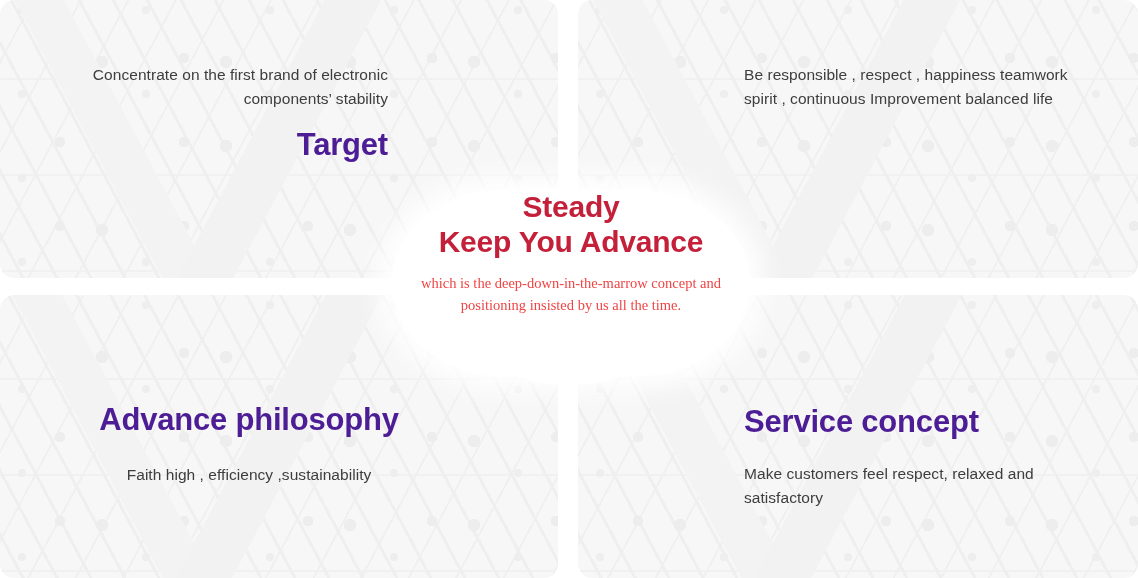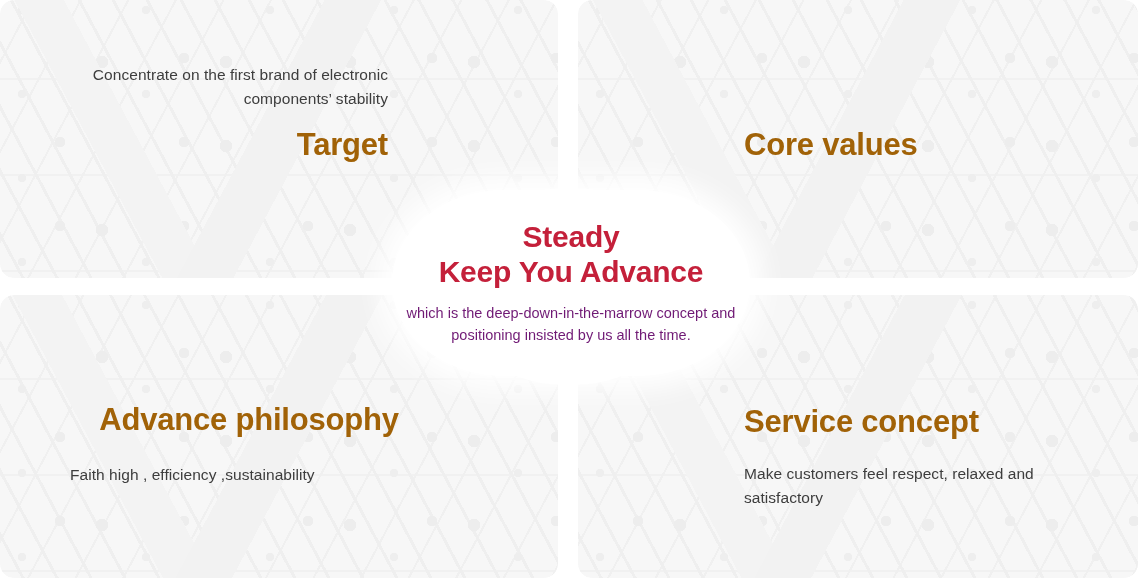--- a/index.html
+++ b/index.html
@@ -119,38 +119,38 @@
   
   .txt {
     position: absolute;
     color: #3d3d3d;
     font-size: 15.5px;
     line-height: 1.55;
     letter-spacing: 0.05px;
   }
   .head {
     position: absolute;
-    color: #a16207;
+    color: #4c1d95;
     font-weight: bold;
     font-size: 31px;
     line-height: 1.1;
     letter-spacing: -0.2px;
   }
 
   
   #target-desc { right: 170px; top: 63px; width: 330px; text-align: right; }
   #target-head { right: 170px; top: 128px; text-align: right; }
 
   
   #core-desc { left: 166px; top: 63px; width: 350px; text-align: left; }
   #core-head { left: 166px; top: 128px; text-align: left; }
 
   
   #business-head { left: 97px; top: 108px; width: 304px; text-align: center; }
-  #business-desc { left: 70px; top: 168px; width: 358px; }
+  #business-desc { left: 70px; top: 168px; width: 358px; text-align: center; }
 
   
   #service-head { left: 166px; top: 110px; text-align: left; }
   #service-desc { left: 166px; top: 167px; width: 330px; text-align: left; }
 
   
   #hub {
     position: absolute;
     left: 392px; top: 190px;
     width: 358px; height: 186px;
@@ -158,37 +158,38 @@
     border-radius: 112px / 93px;
     z-index: 10;
     box-shadow: 0 0 26px 14px rgba(255,255,255,0.95);
   }
   #hub-inner {
     position: absolute;
     inset: 0;
     display: flex;
     flex-direction: column;
     align-items: center;
-    justify-content: center;
+    justify-content: flex-start;
     text-align: center;
   }
   #hub-title {
     color: #c4203a;
     font-weight: bold;
     font-size: 30px;
     line-height: 1.16;
     letter-spacing: -0.2px;
     white-space: pre-line;
     margin-bottom: 12px;
   }
   #hub-sub {
-    color: #701a75;
+    color: #ef4444;
     font-size: 14.5px;
     line-height: 1.52;
     width: 330px;
+    font-family: Liberation Serif, serif;
   }
 </style>
 </head>
 <body>
 
 <div id="stage">
 
   <div class="panel" id="panel-target">
     <div class="circuit">
       <div class="traces"></div>
@@ -201,21 +202,21 @@
     </div>
   </div>
 
   <div class="panel" id="panel-core">
     <div class="circuit">
       <div class="traces"></div>
       <div class="pads"></div>
       <div class="blobs"></div>
     </div>
     <div class="panel-inner">
-      <div class="head" id="core-head">Core values</div>
+      <div class="txt" id="core-desc">Be responsible , respect , happiness teamwork spirit , continuous Improvement balanced life</div>
     </div>
   </div>
 
   <div class="panel" id="panel-business">
     <div class="circuit">
       <div class="traces"></div>
       <div class="pads"></div>
       <div class="blobs"></div>
     </div>
     <div class="panel-inner">

